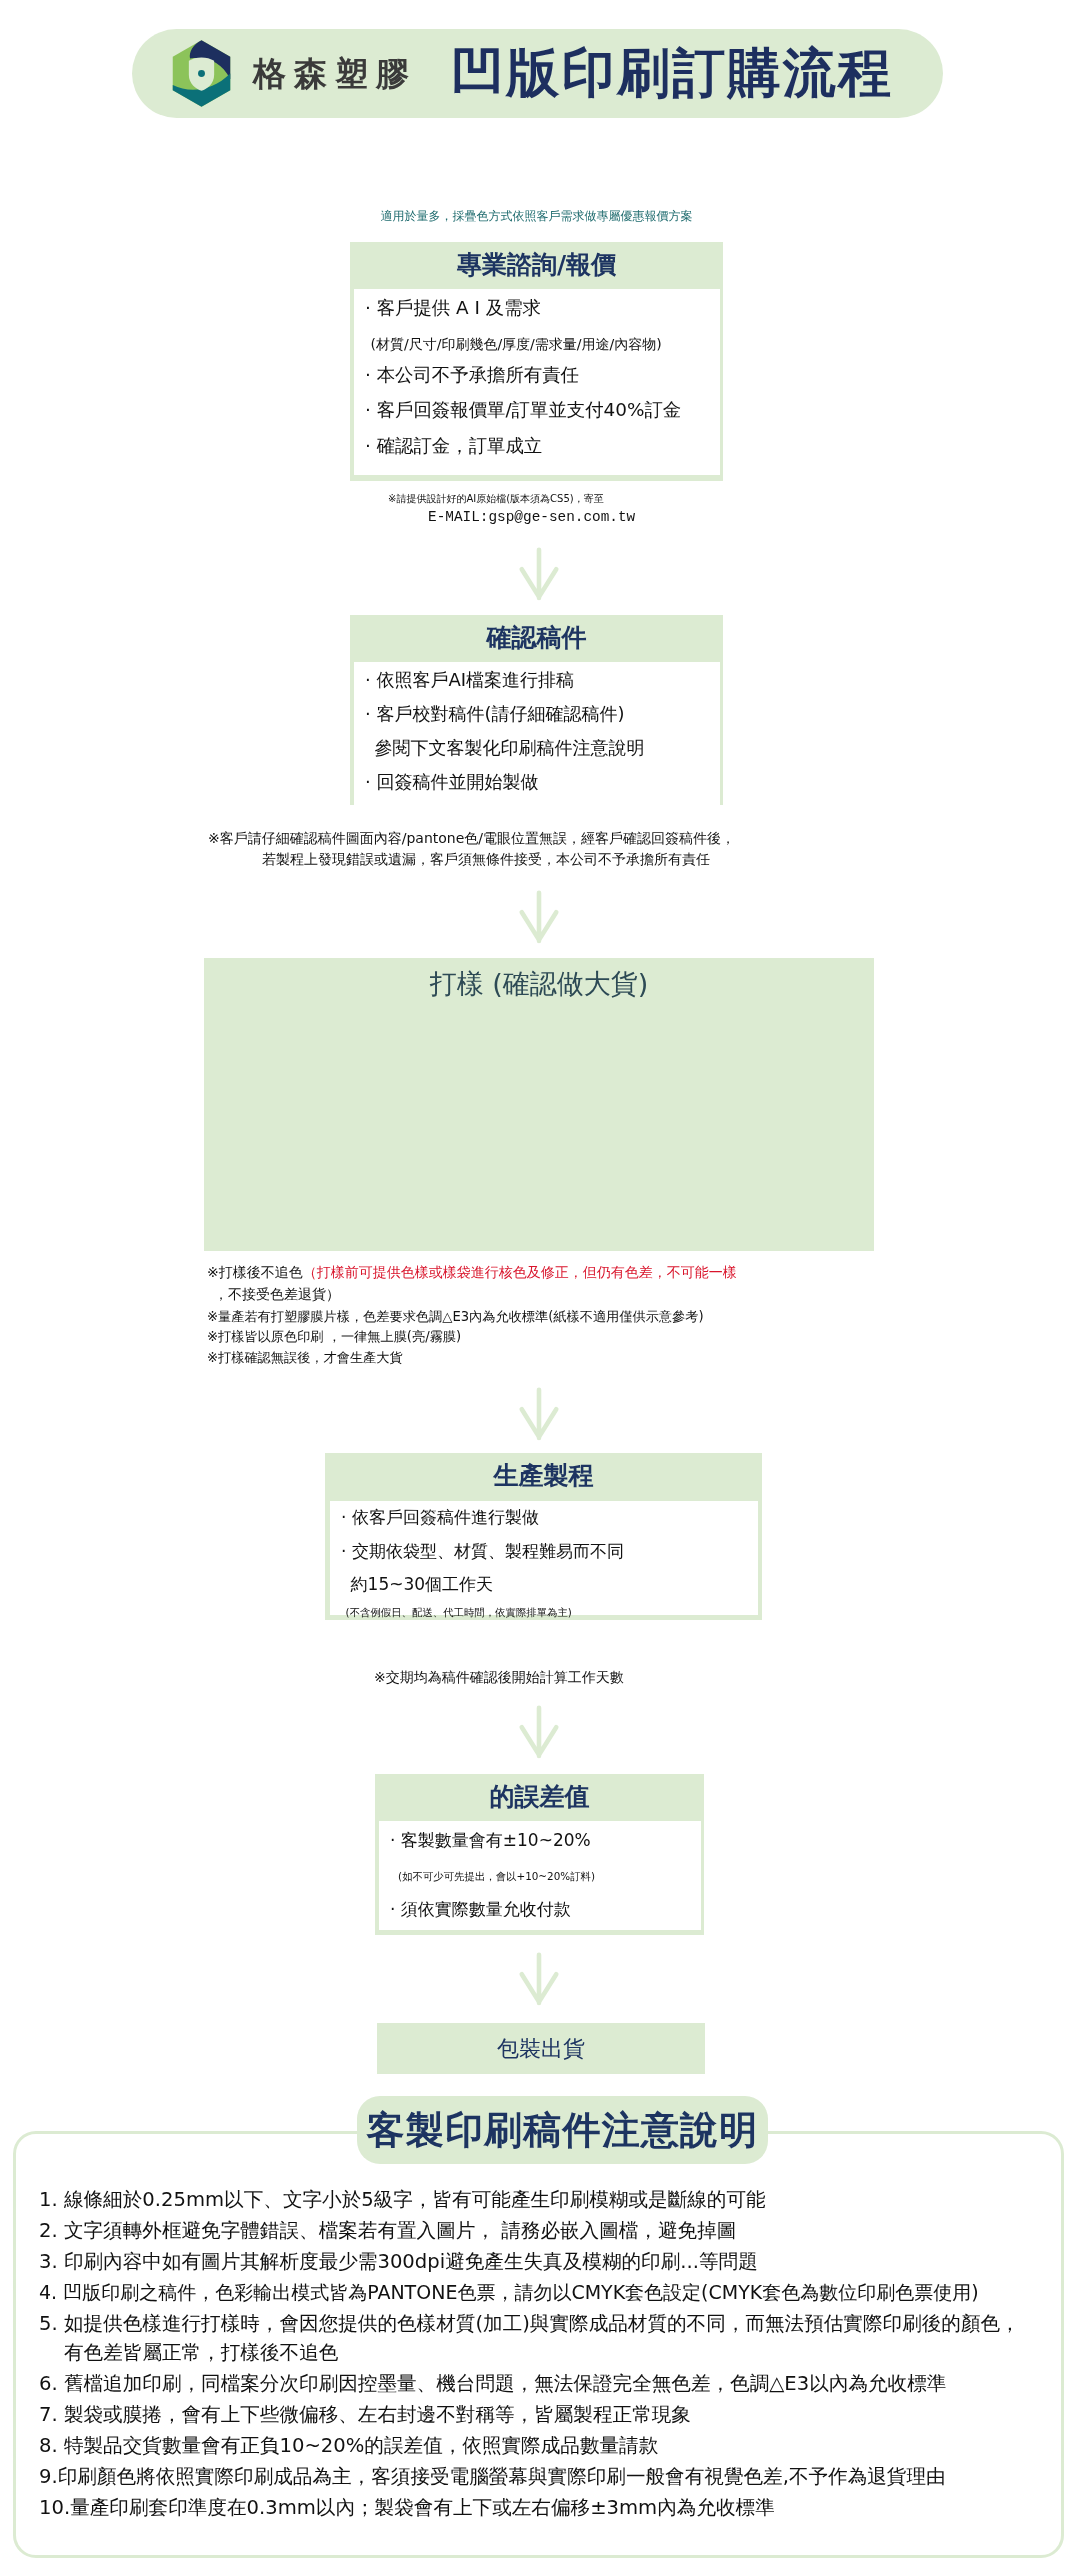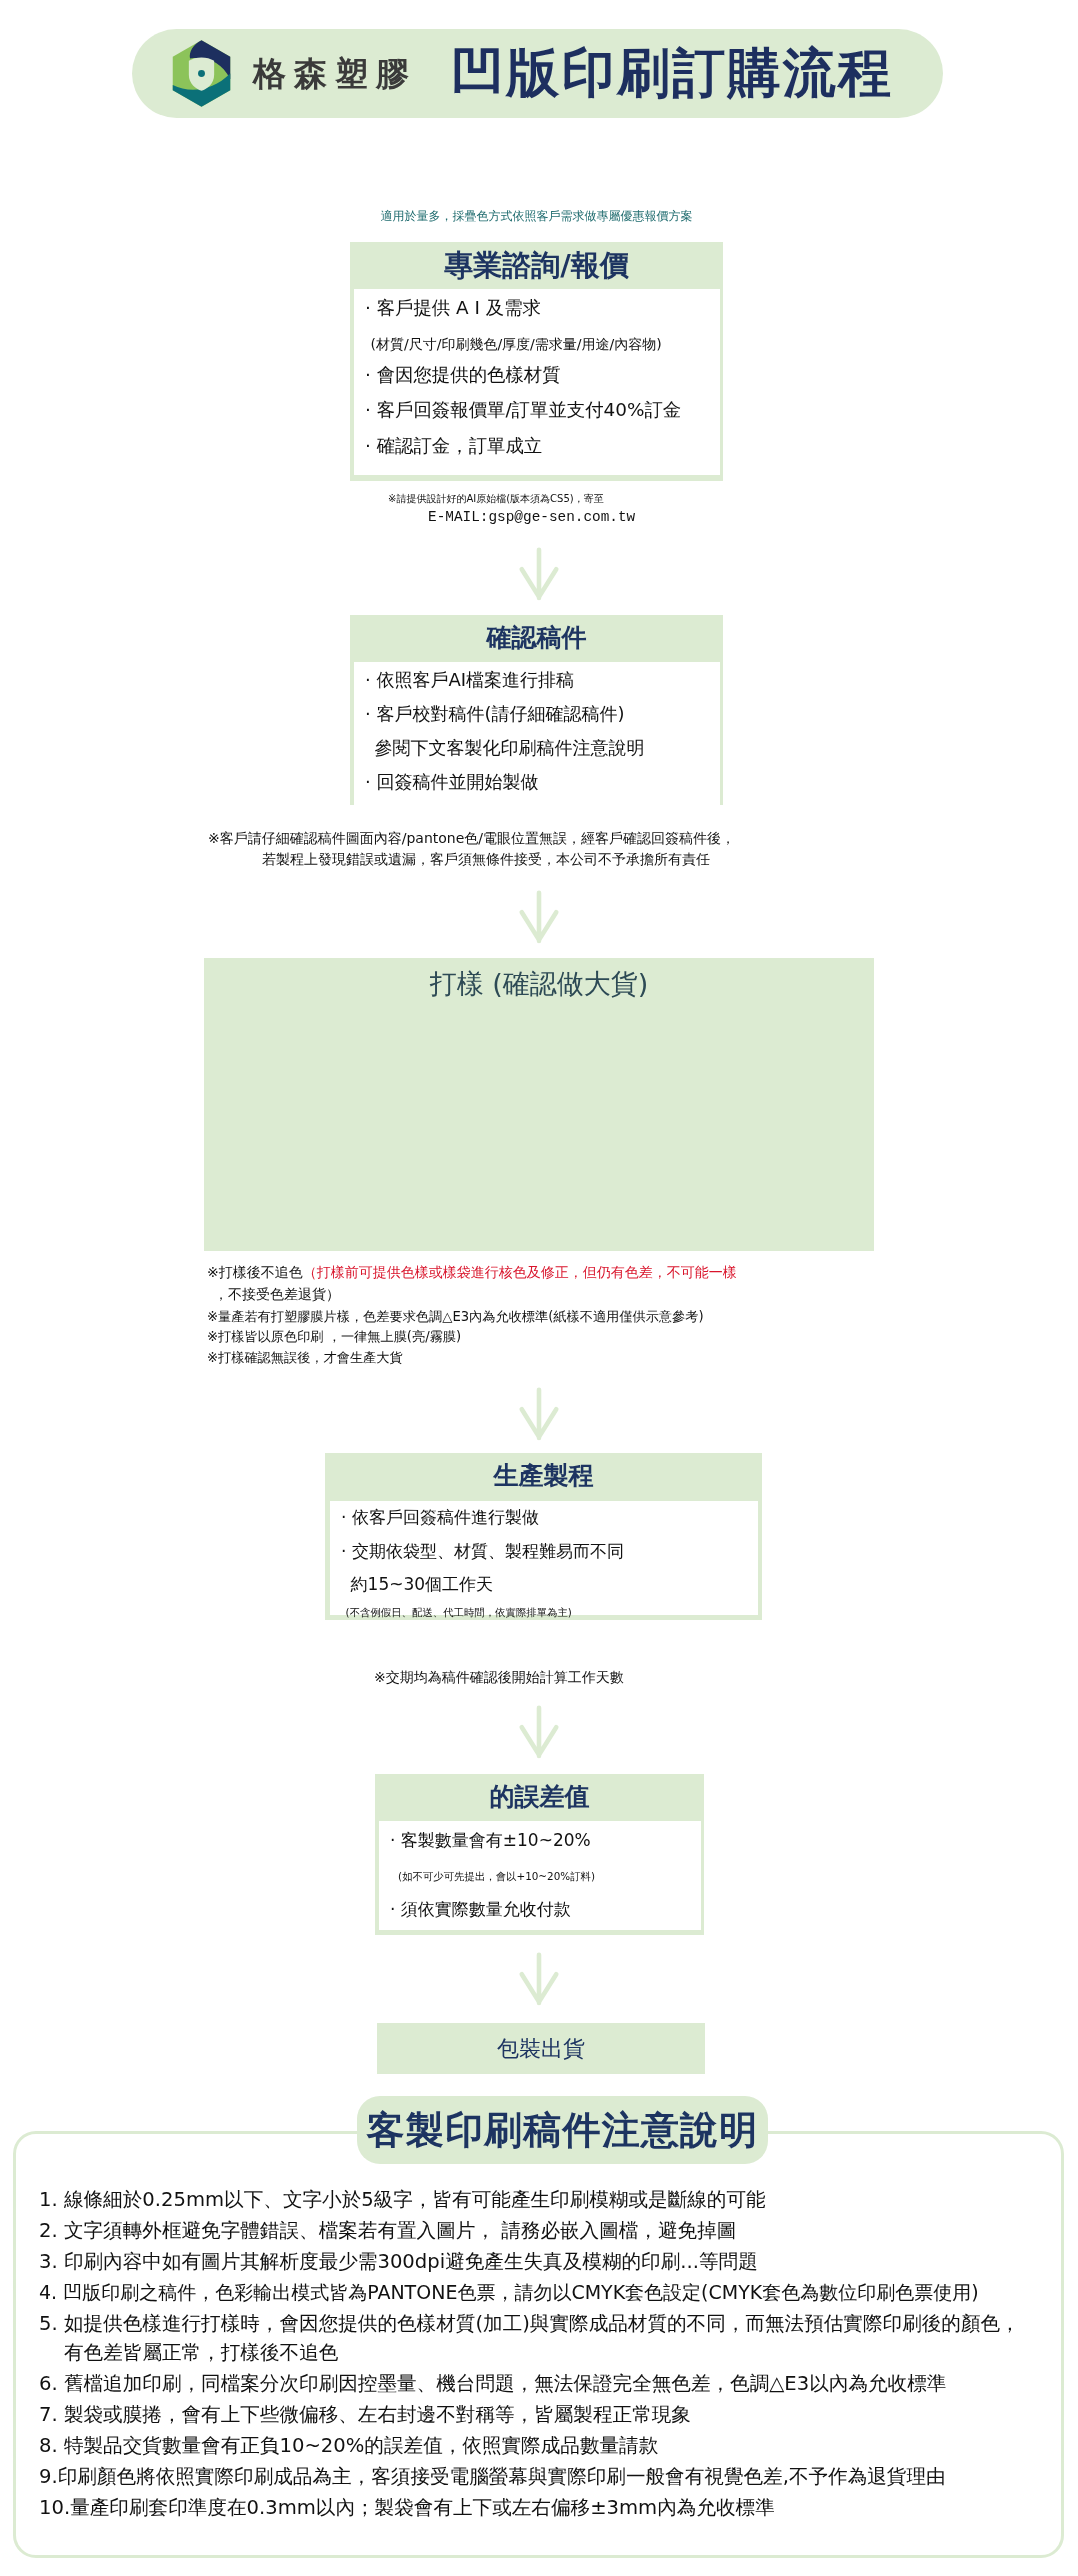--- a/index.html
+++ b/index.html
@@ -45,25 +45,25 @@
   <path d="M110,60 L110,89 L60,118 L10,89 L10,80 C40,95 80,90 110,60 Z" fill="#0b7078"></path>
   <path d="M38,38 C50,30 70,30 82,38 L82,62 C82,78 70,86 60,90 C50,86 38,78 38,62 Z" fill="#dcebd2"></path>
   <circle cx="60" cy="60" r="6" fill="#0b7078"></circle>
 </svg>
 <div class="abs brand">格森塑膠</div>
 <div class="abs main-title">凹版印刷訂購流程</div>
 
 <div class="abs" style="left:350px; top:208px; width:373px; text-align:center; font-size:12px; color:#1e6b6e; line-height:17px; white-space:nowrap;">適用於量多，採疊色方式依照客戶需求做專屬優惠報價方案</div>
 
 <div class="abs step" style="left:350px; top:242px; width:373px; height:239px;">
-  <div class="step-head" style="font-size:29px; line-height:46px; height:52px;">專業諮詢/報價</div>
+  <div class="step-head" style="font-size:25px; line-height:46px; height:52px;">專業諮詢/報價</div>
   <div class="step-body" style="left:3.5px; top:47px; width:366px; height:186px;">
     <div class="bullet" style="left:11.5px; top:7px;">‧ 客戶提供 A I 及需求</div>
     <div class="sub" style="left:17px; top:46px; font-size:14px;">(材質/尺寸/印刷幾色/厚度/需求量/用途/內容物)</div>
-    <div class="bullet" style="left:11.5px; top:74px;">‧ 會因您提供的色樣材質</div>
+    <div class="bullet" style="left:11.5px; top:74px;">‧ 本公司不予承擔所有責任</div>
     <div class="bullet" style="left:11.5px; top:109px;">‧ 客戶回簽報價單/訂單並支付40%訂金</div>
     <div class="bullet" style="left:11.5px; top:145px;">‧ 確認訂金，訂單成立</div>
   </div>
 </div>
 <div class="note" style="left:348px; top:488px; font-size:10px;margin-left:40px;">※請提供設計好的AI原始檔(版本須為CS5)，寄至</div>
 <div class="note red" style="left:428px; top:507px; font-size:14.4px; font-family:'Liberation Mono', monospace;">E-MAIL:gsp@ge-sen.com.tw</div>
 
 <svg class="abs arrow" viewBox="0 0 80 100" style="left:516px; top:546px;">
   <path d="M40,6 L40,90 M10,40 L40,88 L70,40" stroke="#dcebd2" stroke-width="8" fill="none" stroke-linecap="round" stroke-linejoin="round"></path>
 </svg>

